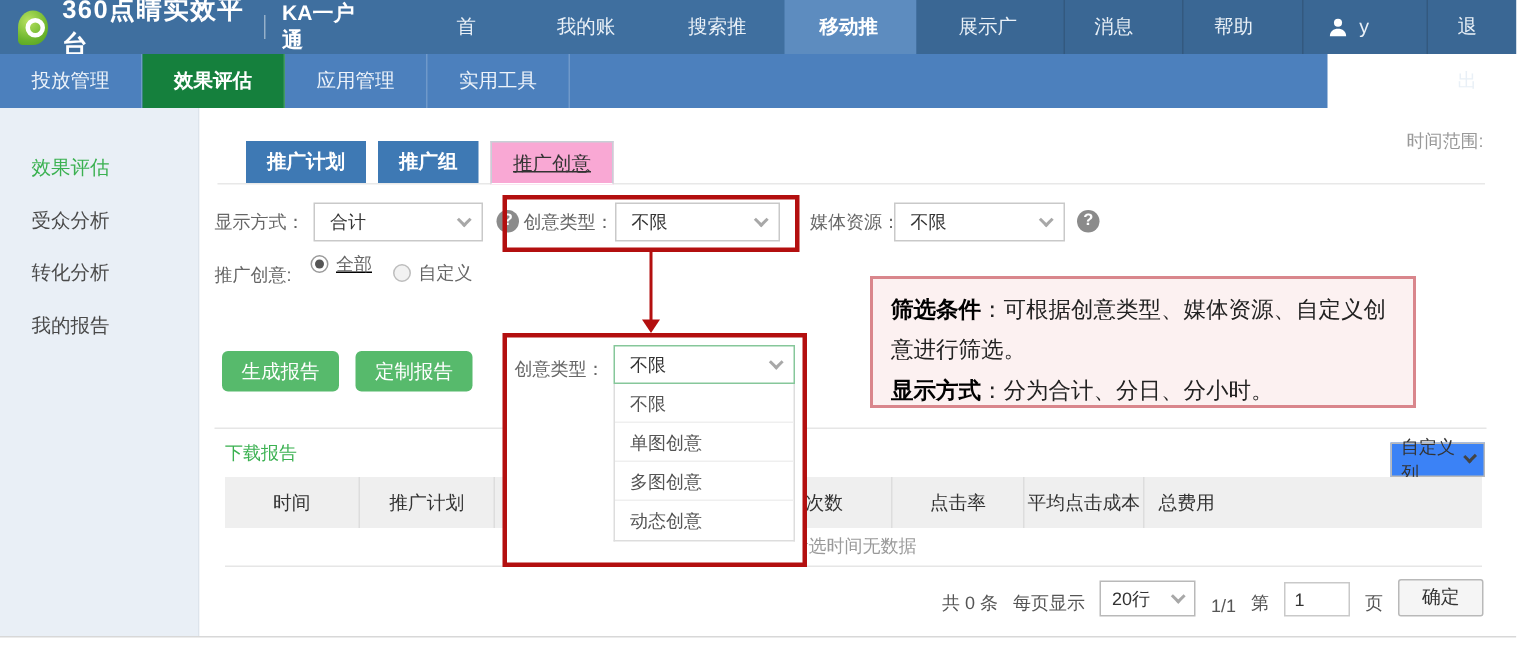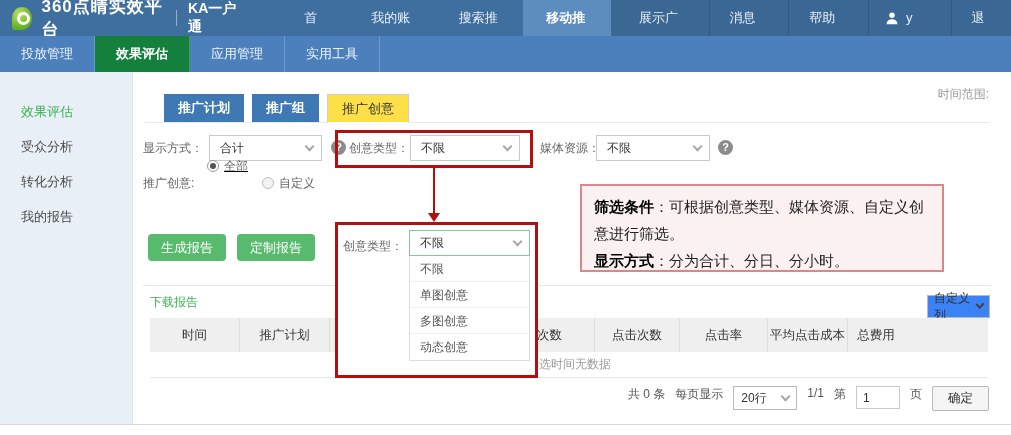--- a/index.html
+++ b/index.html
@@ -20,21 +20,21 @@
   .tnav { display:flex; margin-left:38px; }
   .tnav-item { padding:0 23px; line-height:36px; font-size:13px; color:#e9f0f7; cursor:pointer; }
   .tnav-item.active { background:#5d8cbf; color:#fff; font-weight:bold; }
   .tnav-item.darkseg { background:#3a6794; padding:0 28px; }
   .tnav-right { margin-left:auto; display:flex; }
   .tr-item { padding:0 20px; line-height:36px; font-size:13px; background:#3a6794; border-left:1px solid #33597f; cursor:pointer; color:#e9f0f7; }
   .tr-user { display:flex; align-items:center; gap:7px; padding:0 38px 0 16px; }
   .tr-user svg { display:block; }
 
   
-  .subnav { position:absolute; left:0; top:36px; width:1011px; height:36px; background:#4c80bd; display:flex; }
+  .subnav { position:absolute; left:0; top:36px; width:885px; height:36px; background:#4c80bd; display:flex; }
   .snav-item { padding:0 21px; line-height:36px; font-size:13px; color:#edf3fa; border-right:1px solid rgba(255,255,255,.20); cursor:pointer; }
   .snav-item.active { background:#15803d; color:#fff; font-weight:bold; }
 
   
   .sidebar { position:absolute; left:0; top:72px; width:133px; height:352px; background:#e9eff6; border-right:1px solid #dde4ec; padding-top:22px; }
   .side-item { display:block; padding-left:21px; line-height:35px; font-size:13px; color:#4a4a4a; cursor:pointer; }
   .side-item.active { color:#3bb151; }
 
   
   .main { position:absolute; left:133px; top:72px; width:878px; height:352px; background:#fff; }
@@ -42,21 +42,21 @@
   .timerange { position:absolute; top:14px; right:22px; display:flex; align-items:center; gap:4px; }
   .tr-label { font-size:12px; color:#999; }
   .tr-control { display:flex; align-items:center; gap:8px; height:26px; border:1px solid #c9c9c9; background:#fff; padding:0 9px 0 4px; cursor:pointer; }
   .cal-wrap { width:18px; height:18px; background:#e9e9e9; display:flex; align-items:center; justify-content:center; }
   .tr-value { font-size:12.5px; color:#444; }
   .cv { width:7px; height:7px; border-right:2px solid #a8a8a8; border-bottom:2px solid #a8a8a8; transform:rotate(45deg); margin-top:-4px; }
   .cv.dark { border-color:#444; }
 
   .tabs { position:absolute; top:22px; left:31px; display:flex; z-index:2; }
   .tab { height:28px; line-height:28px; padding:0 14px; font-size:13px; font-weight:bold; color:#fff; background:#3e79b4; margin-right:8px; cursor:pointer; }
-  .tab.active { background:#fde047; color:#333; font-weight:normal; border:1px solid #c8cfd6; border-bottom:1px solid #fff; height:29px; line-height:27px; }
+  .tab.active { background:#f9a8d4; color:#333; font-weight:normal; border:1px solid #c8cfd6; border-bottom:1px solid #fff; height:29px; line-height:27px;text-decoration:underline; }
   .tabline { position:absolute; top:50px; left:12px; width:845px; border-top:1px solid #e8e8e8; }
 
   .flabel { position:absolute; font-size:12px; color:#666; line-height:14px; }
   .sel { position:absolute; height:26px; border:1px solid #c9c9c9; background:#fff; display:flex; align-items:center; justify-content:space-between; padding:0 8px 0 10px; font-size:12px; color:#333; cursor:pointer; }
   .help { position:absolute; width:15px; height:15px; border-radius:50%; background:#8b8b8b; color:#fff; font-size:11px; font-weight:bold; text-align:center; line-height:15px; cursor:pointer; }
 
   .radio { width:12px; height:12px; border-radius:50%; border:1px solid #9a9a9a; display:inline-block; position:relative; background:#fff; vertical-align:-2px; cursor:pointer; }
   .radio.on::after { content:""; position:absolute; left:2px; top:2px; width:6px; height:6px; border-radius:50%; background:#555; }
   .radio.off { background:#f2f2f2; border-color:#bdbdbd; }
   .radio-lbl { font-size:12px; color:#666; margin-left:5px; }
@@ -68,21 +68,21 @@
 
   .card-line { position:absolute; top:213px; left:10px; width:848px; border-top:1px solid #e6e6e6; }
   .download { position:absolute; top:222px; left:17px; font-size:12px; color:#3bb151; cursor:pointer; }
   .custcol { position:absolute; top:223px; left:794px; width:63px; height:23px; border:1px solid #b9b9b9; display:flex; align-items:center; justify-content:space-between; padding:0 6px; font-size:12px; color:#333; background:#3b82f6; cursor:pointer; }
 
   .thead { position:absolute; top:246px; left:17px; width:838px; height:34px; display:flex; background:#efefef; }
   .th { line-height:34px; text-align:center; font-size:12.5px; color:#333; border-right:1px solid #ddd; overflow:hidden; white-space:nowrap; }
   .th:last-child { border-right:none; }
   .empty-row { position:absolute; top:280px; left:17px; width:838px; height:26px; line-height:24px; text-align:center; font-size:12px; color:#9a9a9a; border-bottom:1px solid #e6e6e6; }
 
-  .pager { position:absolute; top:314px; right:22px; display:flex; align-items:flex-start; gap:10px; font-size:12px; color:#555; }
+  .pager { position:absolute; top:314px; right:22px; display:flex; align-items:flex-end; gap:10px; font-size:12px; color:#555; }
   .pager-sel { width:64px; height:24px; border:1px solid #b9b9b9; display:flex; align-items:center; justify-content:space-between; padding:0 7px; color:#333; background:#fff; cursor:pointer; }
   .pager-input { width:44px; height:23px; border:1px solid #c9c9c9; font-size:12px; padding-left:6px; color:#333; font-family:inherit; }
   .pager-btn { width:57px; height:25px; background:#f5f5f5; border:1px solid #b9b9b9; border-radius:2px; font-size:12.5px; color:#333; text-align:center; line-height:23px; cursor:pointer; }
 
   
   .redbox1 { position:absolute; left:202px; top:58px; width:198px; height:38px; border:3px solid #b30f0f; z-index:5; pointer-events:none; }
   .connector { position:absolute; left:300px; top:96px; width:2px; height:46px; background:#b30f0f; z-index:8; }
   .arrowhead { position:absolute; left:295px; top:141px; width:0; height:0; border-left:6px solid transparent; border-right:6px solid transparent; border-top:9px solid #b30f0f; z-index:8; }
   .dd-bg { position:absolute; left:205px; top:153px; width:199px; height:150px; background:#fff; z-index:6; }
   .dd-label { position:absolute; left:210px; top:166px; font-size:12px; color:#666; z-index:7; }
@@ -169,21 +169,21 @@
     <div class="redbox1"></div>
 
     <span class="flabel" style="left:407px; top:69px;">媒体资源：</span>
     <span class="sel" style="left:463px; top:63px; width:114px;">
       <span>不限</span>
       <span class="cv"></span>
     </span>
     <span class="help" style="left:585px; top:68px;">?</span>
 
     <span class="flabel" style="left:10px; top:104px;">推广创意:</span>
-    <span style="position:absolute; left:74px; top:84px;text-decoration:underline;">
+    <span style="position:absolute; left:74px; top:95px;text-decoration:underline;">
       <span class="radio on"></span><span class="radio-lbl">全部</span>
     </span>
     <span style="position:absolute; left:129px; top:101px;">
       <span class="radio off"></span><span class="radio-lbl">自定义</span>
     </span>
 
     <div class="callout">
       <div><b>筛选条件</b><span>：可根据创意类型、媒体资源、自定义创意进行筛选。</span></div>
       <div><b>显示方式</b><span>：分为合计、分日、分小时。</span></div>
     </div>
@@ -196,21 +196,20 @@
     <span class="custcol">
       <span>自定义列</span>
       <span class="cv dark"></span>
     </span>
 
     <div class="thead">
       <span class="th" style="width:90px;">时间</span>
       <span class="th" style="width:90px;">推广计划</span>
       <span class="th" style="width:150px;"></span>
       <span class="th" style="width:115px;">展现次数</span>
-      <span class="th" style="width:85px;">点击次数</span>
       <span class="th" style="width:88px;">点击率</span>
       <span class="th" style="width:80px;">平均点击成本</span>
       <span class="th" style="width:56px;">总费用</span>
     </div>
     <div class="empty-row">所选时间无数据</div>
 
     <div class="pager">
       <span>共 0 条</span>
       <span>每页显示</span>
       <span class="pager-sel">

